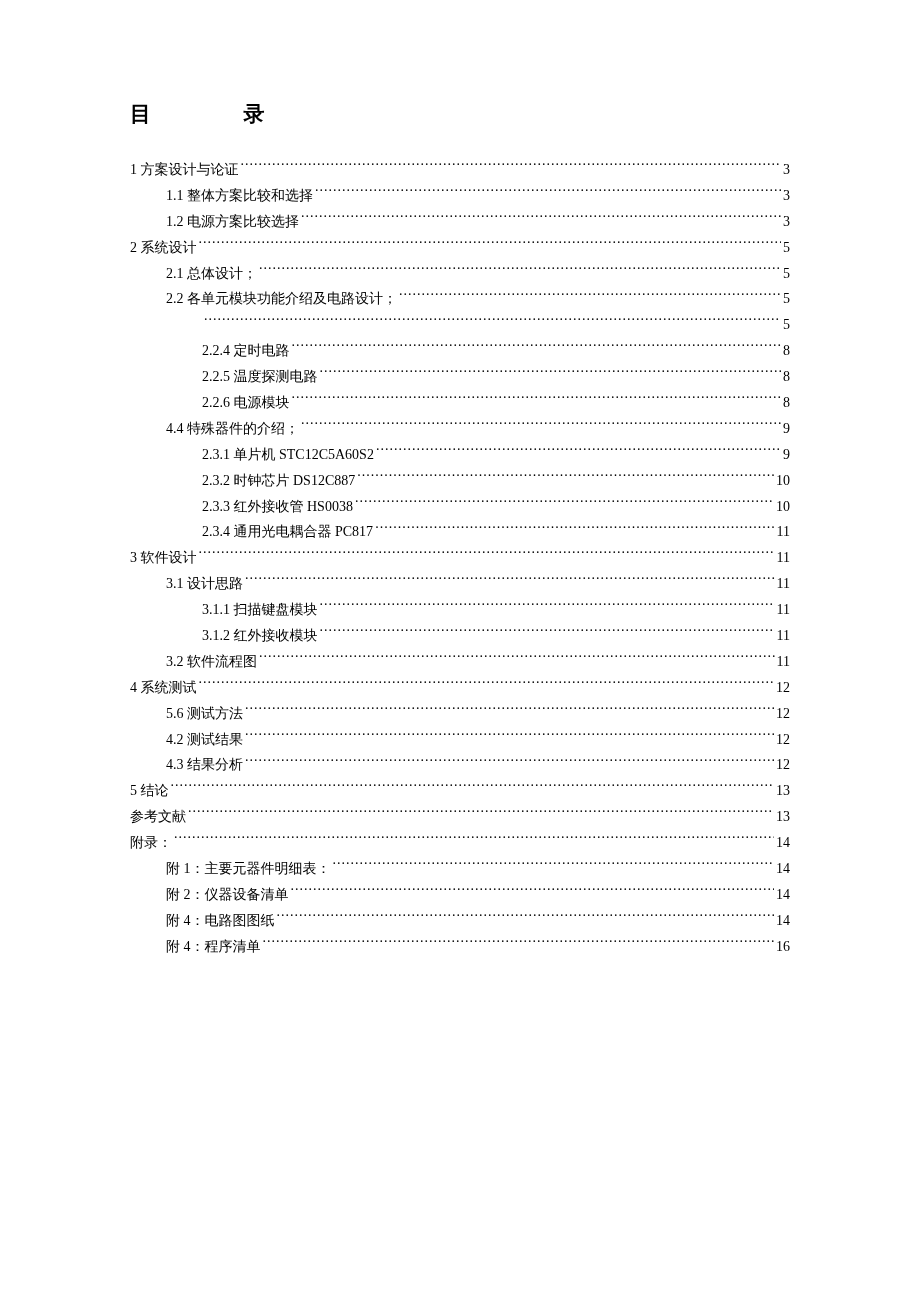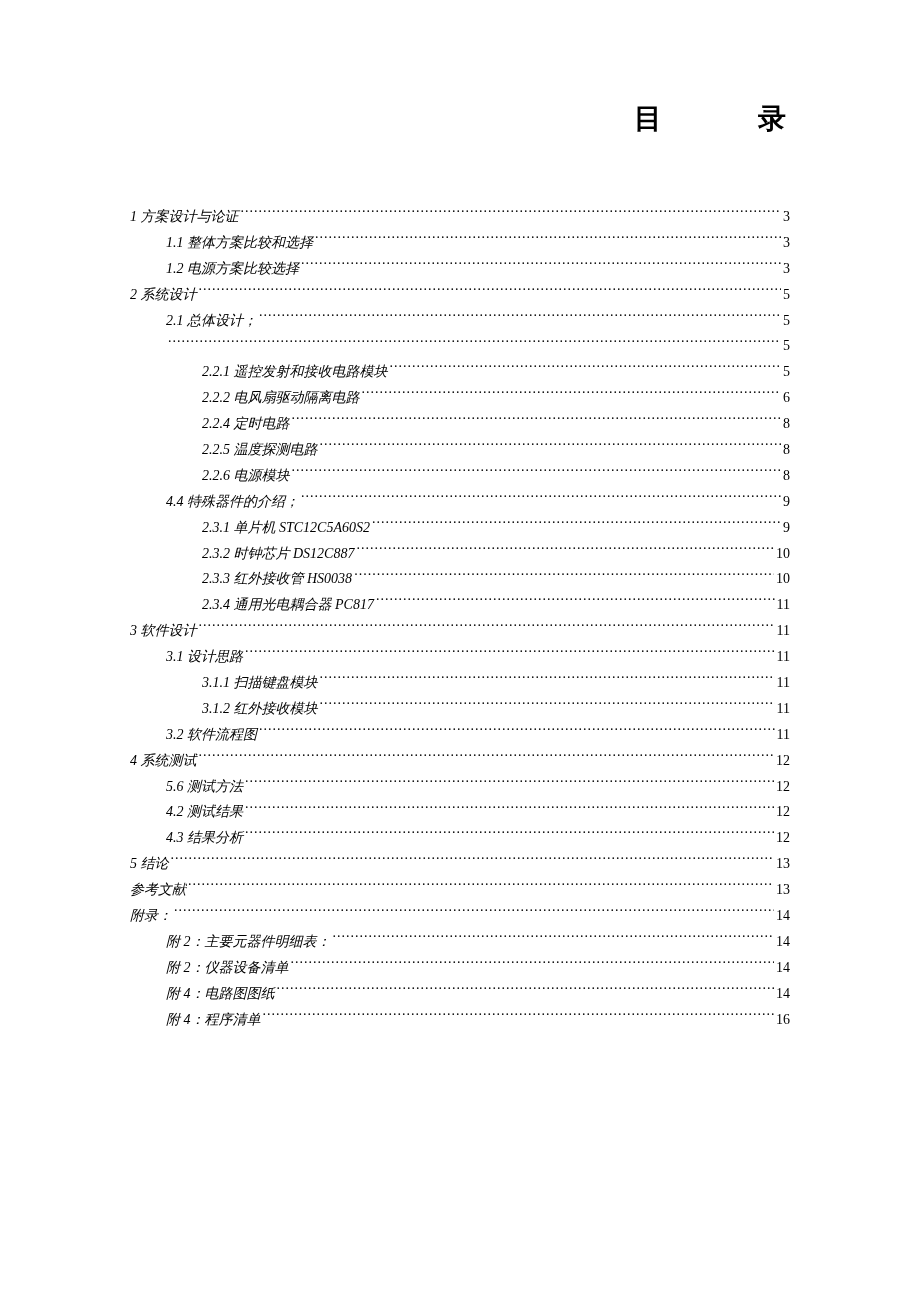--- a/index.html
+++ b/index.html
@@ -10,41 +10,40 @@
     body {
       background: #fff;
       font-family: "SimSun", "宋体", serif;
       width: 920px;
       height: 1302px;
       padding: 100px 130px 100px 130px;
       color: #000;
       font-size: 14px;
     }
     .title {
-      text-align: right;
-      font-size: 28px;
+      text-align: left;
+      font-size: 21px;
       font-weight: bold;
-      margin-bottom: 66px;
+      margin-bottom: 29px;
       letter-spacing: 4px;
     }
     .title-gap {
       display: inline-block;
       width: 70px;
     }
     .toc {
       line-height: 1.85;
     }
     .toc-row {
       display: flex;
       align-items: baseline;
       white-space: nowrap;
     }
     .toc-label {
       flex-shrink: 0;
-      font-style: italic;
     }
     .toc-dots {
       flex: 1;
       overflow: hidden;
       position: relative;
       height: 1em;
       margin: 0 2px;
     }
     .toc-dots::after {
       content: "................................................................................................................................................................................................................................................";
@@ -91,32 +90,27 @@
       <span class="toc-label">2 系统设计</span>
       <span class="toc-dots"></span>
       <span class="toc-page">5</span>
     </div>
     <div class="toc-row indent-1">
       <span class="toc-label">2.1 总体设计；</span>
       <span class="toc-dots"></span>
       <span class="toc-page">5</span>
     </div>
     <div class="toc-row indent-1">
-      <span class="toc-dots"></span>
-      <span class="toc-page">5</span>
-    </div>
-    <div class="toc-row indent-2">
-      <span class="toc-label">2.2.1 遥控发射和接收电路模块</span>
-      <span class="toc-dots"></span>
-      <span class="toc-page">5</span>
-    </div>
-    <div class="toc-row indent-2">
-      <span class="toc-label">2.2.2 电风扇驱动隔离电路</span>
-      <span class="toc-dots"></span>
-      <span class="toc-page">6</span>
+      <span class="toc-label">2.2 各单元模块功能介绍及电路设计；</span>
+      <span class="toc-dots"></span>
+      <span class="toc-page">5</span>
+    </div>
+    <div class="toc-row indent-2">
+      <span class="toc-dots"></span>
+      <span class="toc-page">5</span>
     </div>
     <div class="toc-row indent-2">
       <span class="toc-label">2.2.4 定时电路</span>
       <span class="toc-dots"></span>
       <span class="toc-page">8</span>
     </div>
     <div class="toc-row indent-2">
       <span class="toc-label">2.2.5 温度探测电路</span>
       <span class="toc-dots"></span>
       <span class="toc-page">8</span>
@@ -205,21 +199,21 @@
       <span class="toc-label">参考文献</span>
       <span class="toc-dots"></span>
       <span class="toc-page">13</span>
     </div>
     <div class="toc-row indent-0">
       <span class="toc-label">附录：</span>
       <span class="toc-dots"></span>
       <span class="toc-page">14</span>
     </div>
     <div class="toc-row indent-1">
-      <span class="toc-label">附 2：主要元器件明细表：</span>
+      <span class="toc-label">附 1：主要元器件明细表：</span>
       <span class="toc-dots"></span>
       <span class="toc-page">14</span>
     </div>
     <div class="toc-row indent-1">
       <span class="toc-label">附 2：仪器设备清单</span>
       <span class="toc-dots"></span>
       <span class="toc-page">14</span>
     </div>
     <div class="toc-row indent-1">
       <span class="toc-label">附 4：电路图图纸</span>

